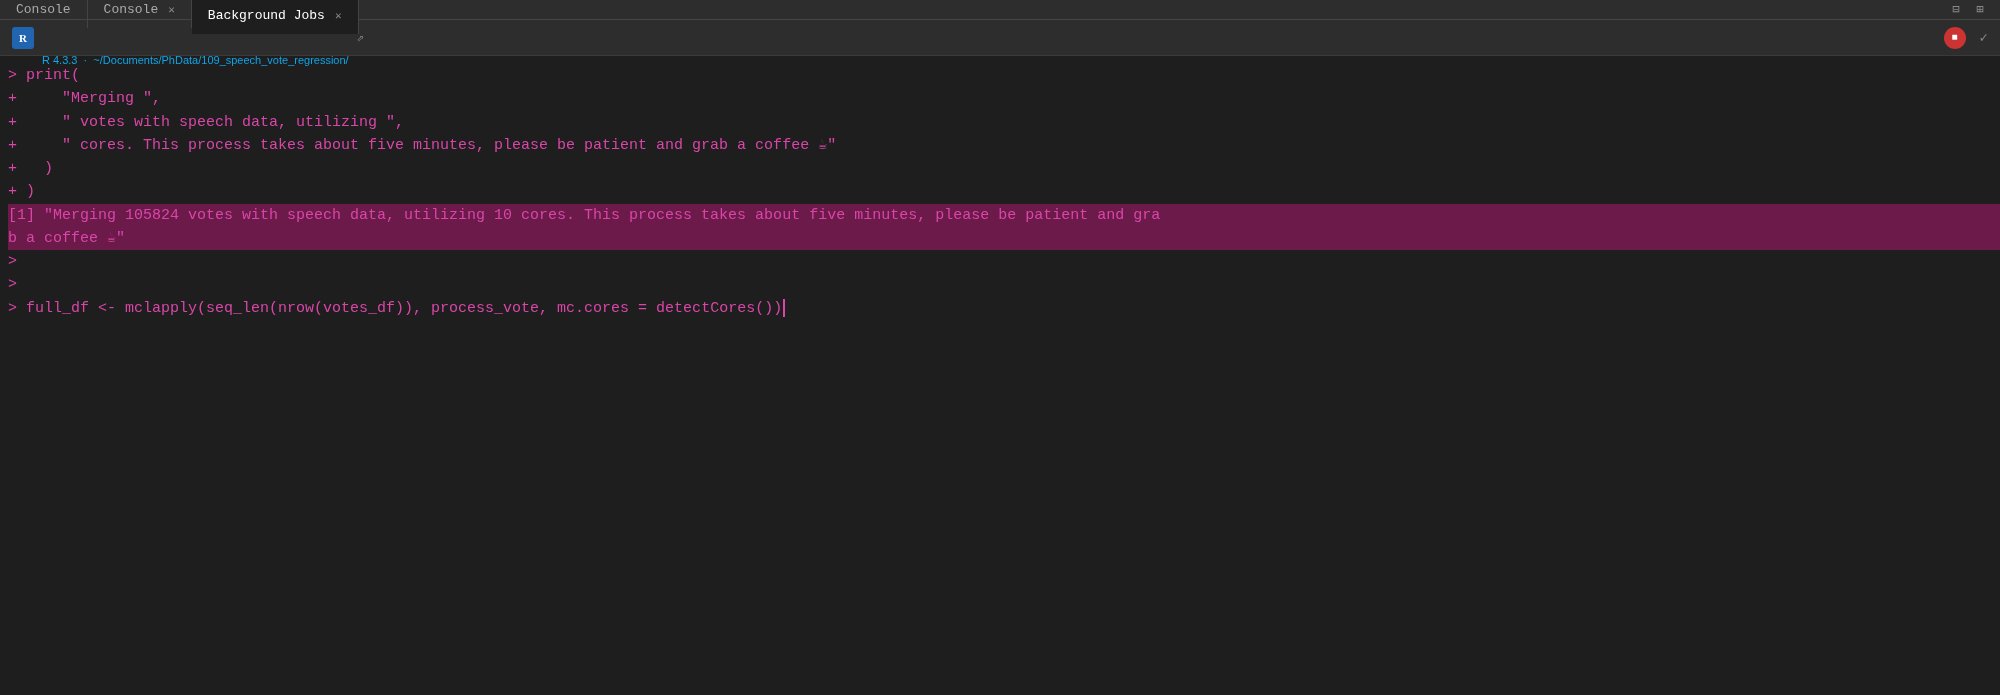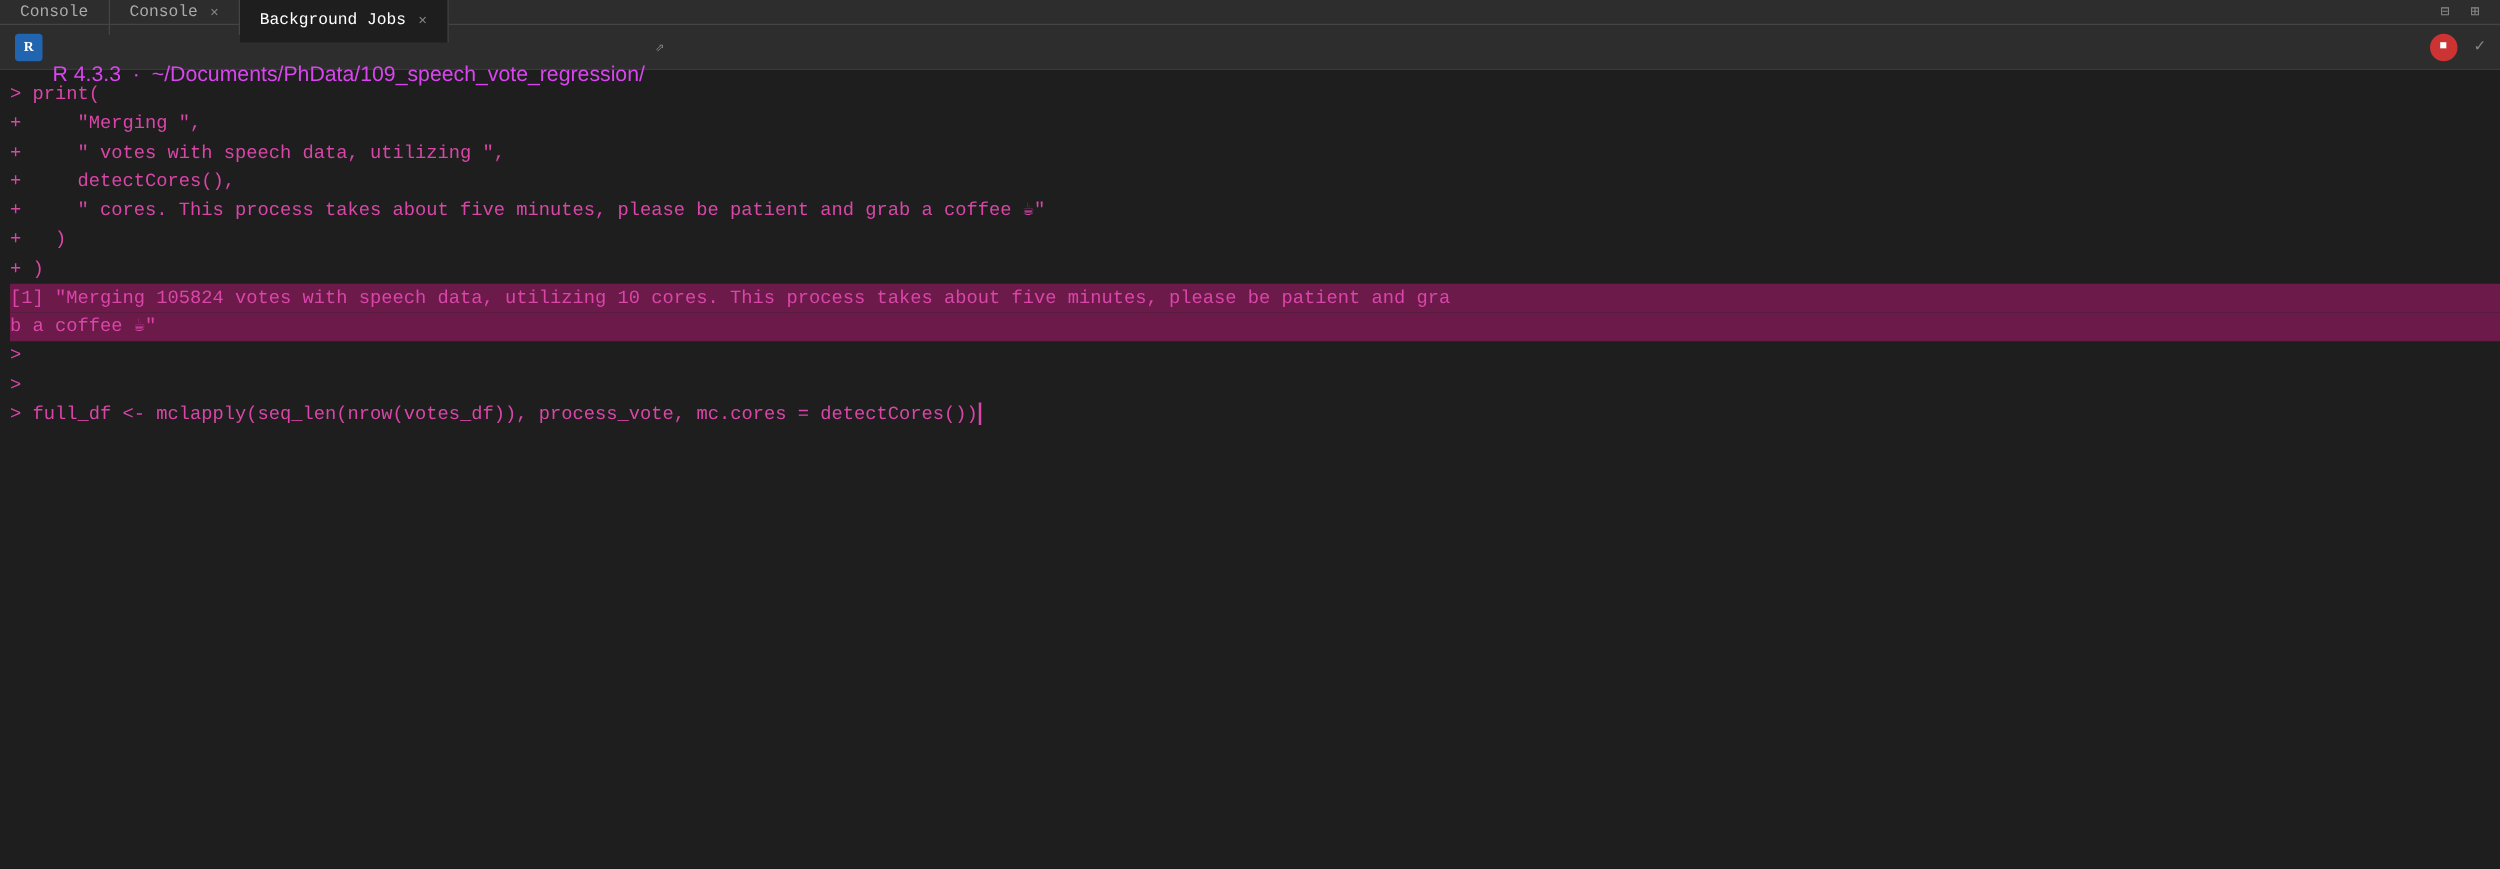--- a/index.html
+++ b/index.html
@@ -91,22 +91,22 @@
       display: flex;
       align-items: center;
       justify-content: center;
       color: #fff;
       font-size: 11px;
       font-weight: bold;
       font-family: serif;
     }
 
     .path-text {
-      font-size: 17px;
-      color: #d946ef;
+      font-size: 11px;
+      color: #0ea5e9;
       font-family: -apple-system, BlinkMacSystemFont, sans-serif;
       margin-top: 45px;
     }
 
     .path-link-icon {
       color: #888;
       font-size: 12px;
       cursor: pointer;
     }
 
@@ -205,21 +205,20 @@
   <div class="stop-btn">
     <span style="color:#fff;font-size:10px;">■</span>
   </div>
   <span class="check-icon">✓</span>
 </div>
 
 <div class="console-content">
   <div class="console-line"><span class="prompt">&gt; </span>print(</div>
   <div class="console-line">+     "Merging ",</div>
   <div class="console-line">+     " votes with speech data, utilizing ",</div>
-  <div class="console-line">+     detectCores(),</div>
   <div class="console-line">+     " cores. This process takes about five minutes, please be patient and grab a coffee ☕"</div>
   <div class="console-line">+   )</div>
   <div class="console-line">+ )</div>
   <div class="console-line highlighted">[1] "Merging 105824 votes with speech data, utilizing 10 cores. This process takes about five minutes, please be patient and gra</div>
   <div class="console-line highlighted">b a coffee ☕"</div>
   <div class="console-line"><span class="prompt">&gt;</span></div>
   <div class="console-line"><span class="prompt">&gt;</span></div>
   <div class="console-line cursor-line">
     <span style="color:#d946a8;">&gt; </span>
     <span>full_df &lt;- mclapply(seq_len(nrow(votes_df)), process_vote, mc.cores = detectCores())</span>

